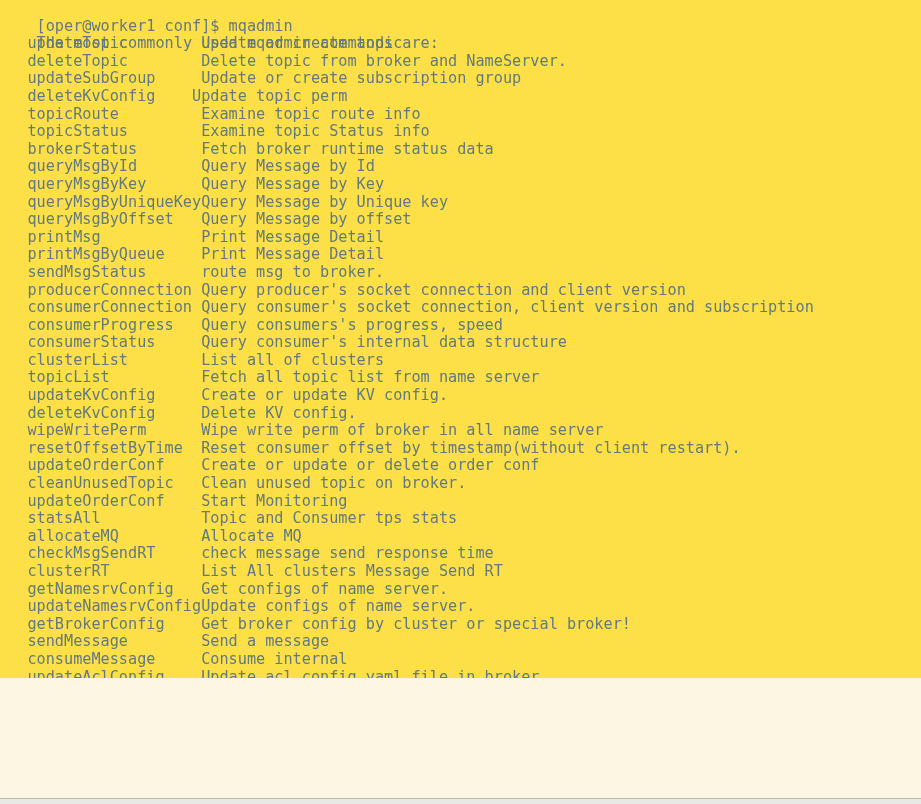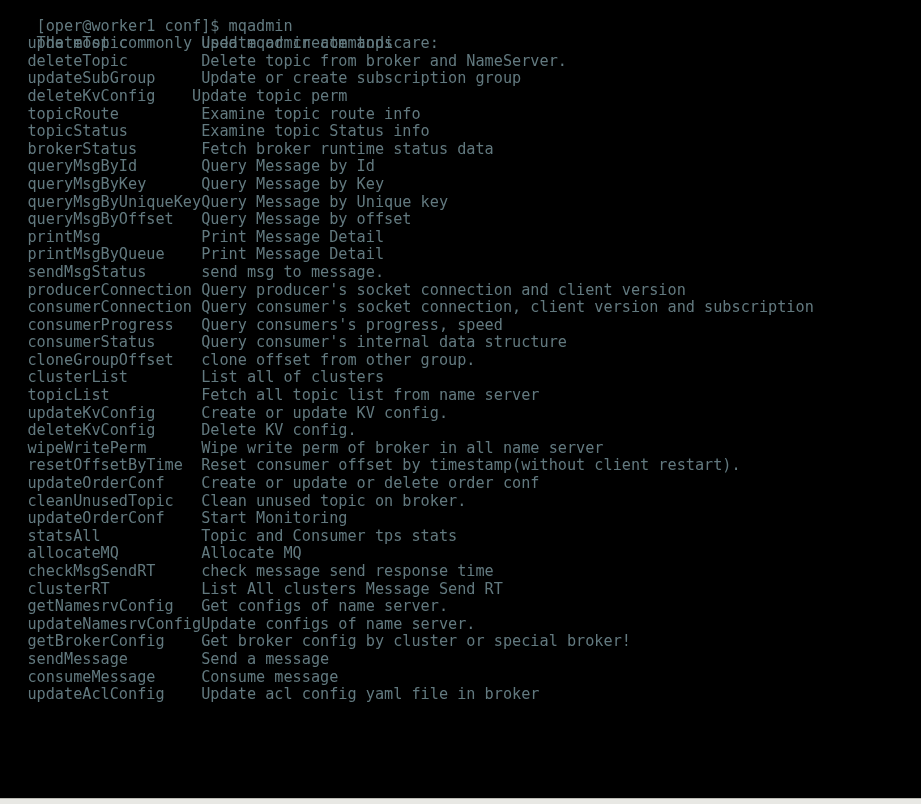--- a/index.html
+++ b/index.html
@@ -9,22 +9,22 @@
   }
   body {
     width: 921px;
     height: 804px;
     overflow: hidden;
     font-family: "DejaVu Sans Mono", "Liberation Mono", monospace;
   }
   #terminal {
     position: relative;
     width: 921px;
-    height: 798px;
-    background: #000000;
+    height: 678px;
+    background: #fde047;
     box-sizing: border-box;
     padding: 0;
     overflow: hidden;
   }
   .line {
     height: 17.6px;
     line-height: 17.6px;
     font-size: 15.2px;
     color: #62797f;
     white-space: pre;
@@ -66,40 +66,39 @@
       <div class="line cmd-line"><span class="cmd">   deleteKvConfig    </span><span class="desc">Update topic perm</span></div>
       <div class="line cmd-line"><span class="cmd">   topicRoute         </span><span class="desc">Examine topic route info</span></div>
       <div class="line cmd-line"><span class="cmd">   topicStatus        </span><span class="desc">Examine topic Status info</span></div>
       <div class="line cmd-line"><span class="cmd">   brokerStatus       </span><span class="desc">Fetch broker runtime status data</span></div>
       <div class="line cmd-line"><span class="cmd">   queryMsgById       </span><span class="desc">Query Message by Id</span></div>
       <div class="line cmd-line"><span class="cmd">   queryMsgByKey      </span><span class="desc">Query Message by Key</span></div>
       <div class="line cmd-line"><span class="cmd">   queryMsgByUniqueKey</span><span class="desc">Query Message by Unique key</span></div>
       <div class="line cmd-line"><span class="cmd">   queryMsgByOffset   </span><span class="desc">Query Message by offset</span></div>
       <div class="line cmd-line"><span class="cmd">   printMsg           </span><span class="desc">Print Message Detail</span></div>
       <div class="line cmd-line"><span class="cmd">   printMsgByQueue    </span><span class="desc">Print Message Detail</span></div>
-      <div class="line cmd-line"><span class="cmd">   sendMsgStatus      </span><span class="desc">send msg to message.</span></div>
+      <div class="line cmd-line"><span class="cmd">   sendMsgStatus      </span><span class="desc">route msg to broker.</span></div>
       <div class="line cmd-line"><span class="cmd">   producerConnection </span><span class="desc">Query producer's socket connection and client version</span></div>
       <div class="line cmd-line"><span class="cmd">   consumerConnection </span><span class="desc">Query consumer's socket connection, client version and subscription</span></div>
       <div class="line cmd-line"><span class="cmd">   consumerProgress   </span><span class="desc">Query consumers's progress, speed</span></div>
       <div class="line cmd-line"><span class="cmd">   consumerStatus     </span><span class="desc">Query consumer's internal data structure</span></div>
-      <div class="line cmd-line"><span class="cmd">   cloneGroupOffset   </span><span class="desc">clone offset from other group.</span></div>
       <div class="line cmd-line"><span class="cmd">   clusterList        </span><span class="desc">List all of clusters</span></div>
       <div class="line cmd-line"><span class="cmd">   topicList          </span><span class="desc">Fetch all topic list from name server</span></div>
       <div class="line cmd-line"><span class="cmd">   updateKvConfig     </span><span class="desc">Create or update KV config.</span></div>
       <div class="line cmd-line"><span class="cmd">   deleteKvConfig     </span><span class="desc">Delete KV config.</span></div>
       <div class="line cmd-line"><span class="cmd">   wipeWritePerm      </span><span class="desc">Wipe write perm of broker in all name server</span></div>
       <div class="line cmd-line"><span class="cmd">   resetOffsetByTime  </span><span class="desc">Reset consumer offset by timestamp(without client restart).</span></div>
       <div class="line cmd-line"><span class="cmd">   updateOrderConf    </span><span class="desc">Create or update or delete order conf</span></div>
       <div class="line cmd-line"><span class="cmd">   cleanUnusedTopic   </span><span class="desc">Clean unused topic on broker.</span></div>
       <div class="line cmd-line"><span class="cmd">   updateOrderConf    </span><span class="desc">Start Monitoring</span></div>
       <div class="line cmd-line"><span class="cmd">   statsAll           </span><span class="desc">Topic and Consumer tps stats</span></div>
       <div class="line cmd-line"><span class="cmd">   allocateMQ         </span><span class="desc">Allocate MQ</span></div>
       <div class="line cmd-line"><span class="cmd">   checkMsgSendRT     </span><span class="desc">check message send response time</span></div>
       <div class="line cmd-line"><span class="cmd">   clusterRT          </span><span class="desc">List All clusters Message Send RT</span></div>
       <div class="line cmd-line"><span class="cmd">   getNamesrvConfig   </span><span class="desc">Get configs of name server.</span></div>
       <div class="line cmd-line"><span class="cmd">   updateNamesrvConfig</span><span class="desc">Update configs of name server.</span></div>
       <div class="line cmd-line"><span class="cmd">   getBrokerConfig    </span><span class="desc">Get broker config by cluster or special broker!</span></div>
       <div class="line cmd-line"><span class="cmd">   sendMessage        </span><span class="desc">Send a message</span></div>
-      <div class="line cmd-line"><span class="cmd">   consumeMessage     </span><span class="desc">Consume message</span></div>
+      <div class="line cmd-line"><span class="cmd">   consumeMessage     </span><span class="desc">Consume internal</span></div>
       <div class="line cmd-line"><span class="cmd">   updateAclConfig    </span><span class="desc">Update acl config yaml file in broker</span></div>
     </div>
 </div>
 <div id="window-chrome-bottom"></div>
 
 </body></html>

